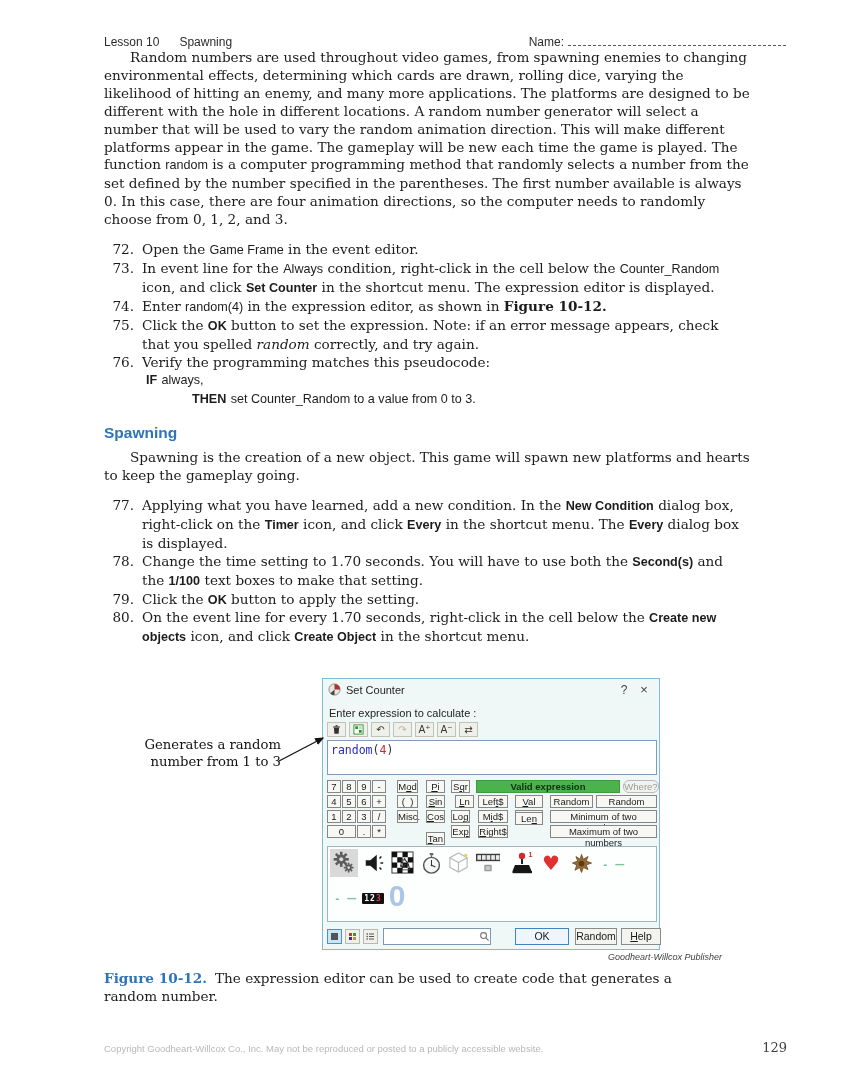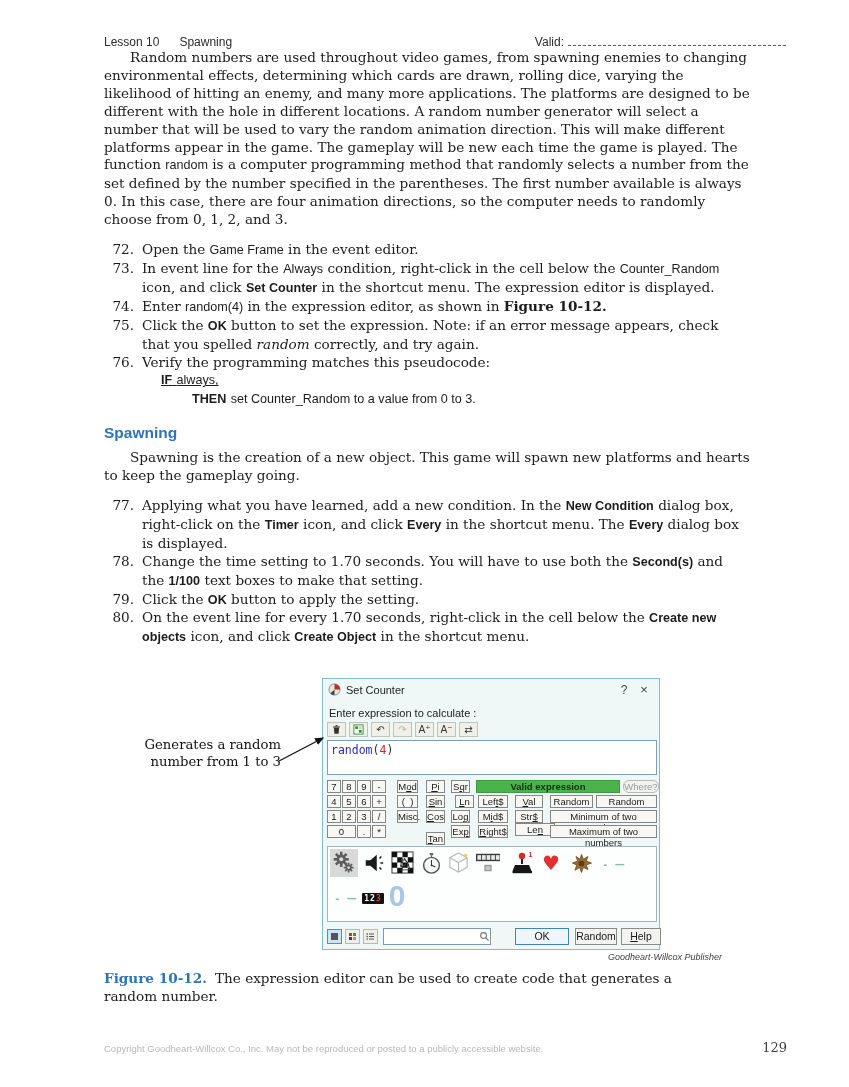--- a/index.html
+++ b/index.html
@@ -14,21 +14,21 @@
   h2{font:bold 15.5px "Liberation Sans",sans-serif;color:#2e74b6;margin:36px 0 7px 104px;}
   h2.spawn{margin-top:15px;}
   .body-p{width:648px;margin:0 0 0 104px;font-size:13.6px;line-height:17.9px;text-indent:26px;}
   .ui{font-family:"Liberation Sans",sans-serif;font-size:12.6px;}
   b.ui{font-weight:bold;}
   .ilist{margin:12px 0 0 110px;width:640px;}
   .li{display:flex;font-size:13.6px;line-height:17.9px;}
   .num{flex:none;width:24px;text-align:right;margin-right:8px;}
   .li-text{width:600px;}
   .ps{font-size:13.6px;}
-  .ps1{margin-left:19px;text-decoration:underline;}
+  .ps1{margin-left:4px;}
   .ps2{margin-left:50px;}
   
   .figure{position:relative;height:295px;margin-top:26px;}
   .annot{position:absolute;left:140px;top:64px;width:141px;text-align:right;
          font-size:13.2px;line-height:16.5px;color:#111;}
   .arrow-svg{position:absolute;left:276px;top:52px;pointer-events:none;}
   .credit{position:absolute;top:279px;right:127px;font:italic 9px "Liberation Sans",sans-serif;color:#3f3f3f;}
   
   .dlg{position:absolute;left:322px;top:5px;width:338px;height:272px;box-sizing:border-box;
        background:#eff8f7;border:1px solid #7fbcd6;font-family:"Liberation Sans",sans-serif;
@@ -85,21 +85,21 @@
 </head>
 <body>
 
 <div class="page">
 
   <div class="hdr">
     <div>
       <span>Lesson 10</span><span class="hdr-topic">Spawning</span>
     </div>
     <div>
-      <span>Valid:</span><span class="name-line"></span>
+      <span>Name:</span><span class="name-line"></span>
     </div>
   </div>
 
   <p class="body-p">Random numbers are used throughout video games, from spawning enemies to changing environmental effects, determining which cards are drawn, rolling dice, varying the likelihood of hitting an enemy, and many more applications. The platforms are designed to be different with the hole in different locations. A random number generator will select a number that will be used to vary the random animation direction. This will make different platforms appear in the game. The gameplay will be new each time the game is played. The function <span class="ui">random</span> is a computer programming method that randomly selects a number from the set defined by the number specified in the parentheses. The first number available is always 0. In this case, there are four animation directions, so the computer needs to randomly choose from 0, 1, 2, and 3.</p>
   <div class="ilist">
       <div class="li">
         <span class="num">72.</span>
         <div class="li-text">Open the <span class="ui">Game Frame</span> in the event editor.</div>
       </div>
       <div class="li">
@@ -223,21 +223,21 @@
         <div class="kb" style="left:155px;top:30px;width:30px">M<u>i</u>d$</div>
         <div class="kb" style="left:192px;top:30px;width:28px">Str<u>$</u></div>
         <div class="kb" style="left:227px;top:30px;width:107px">Minimum of two numbers</div>
 
         <div class="kb" style="left:4px;top:45px;width:29px">0</div>
         <div class="kb" style="left:34px;top:45px;width:14px">.</div>
         <div class="kb" style="left:49px;top:45px;width:14px">*</div>
         <div class="kb" style="left:103px;top:52px;width:19px"><u>T</u>an</div>
         <div class="kb" style="left:128px;top:45px;width:19px">Ex<u>p</u></div>
         <div class="kb" style="left:155px;top:45px;width:30px"><u>R</u>ight$</div>
-        <div class="kb" style="left:192px;top:43px;width:40px">Le<u>n</u></div>
+        <div class="kb" style="left:192px;top:32px;width:28px">Le<u>n</u></div>
         <div class="kb" style="left:227px;top:45px;width:107px">Maximum of two numbers</div>
       </div>
 
       <div class="objpanel">
         <div class="obj sel" style="left:2px;top:2px;width:28px;height:28px">
           <svg width="24" height="24" viewBox="0 0 26 26">
               <g fill="#5c5c5c">
                 <g transform="translate(10,9)">
                   <rect x="-1.4" y="-8.2" width="2.8" height="16.4"></rect>
                   <rect x="-1.4" y="-8.2" width="2.8" height="16.4" transform="rotate(45)"></rect>

